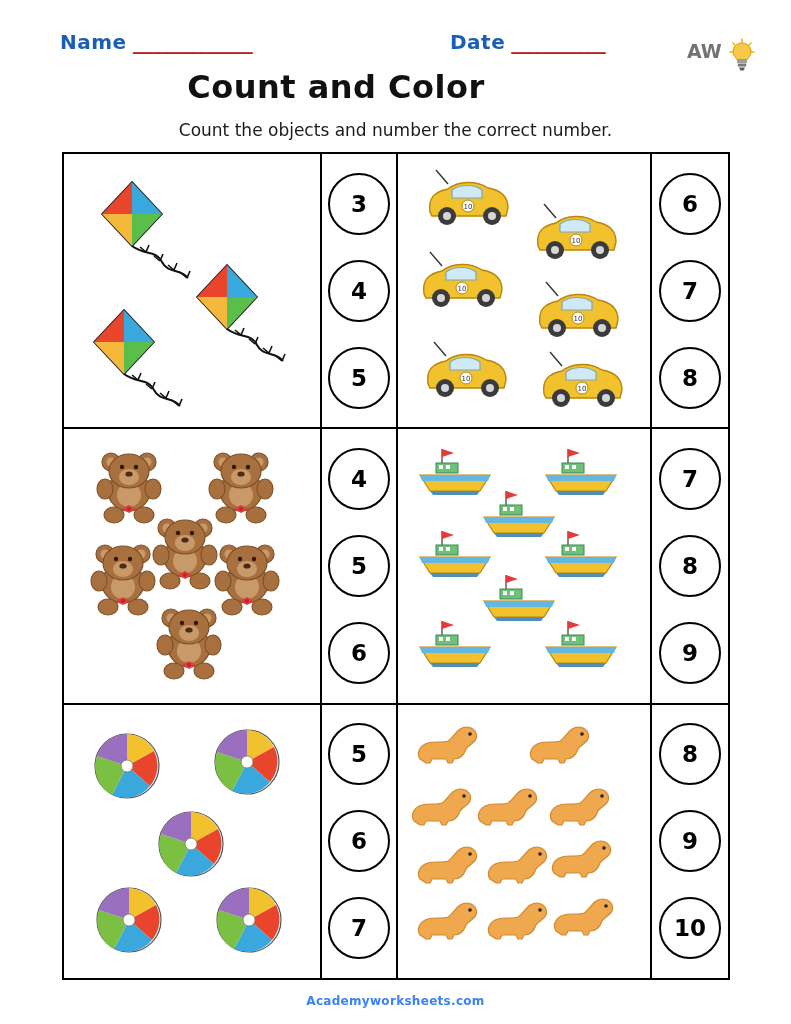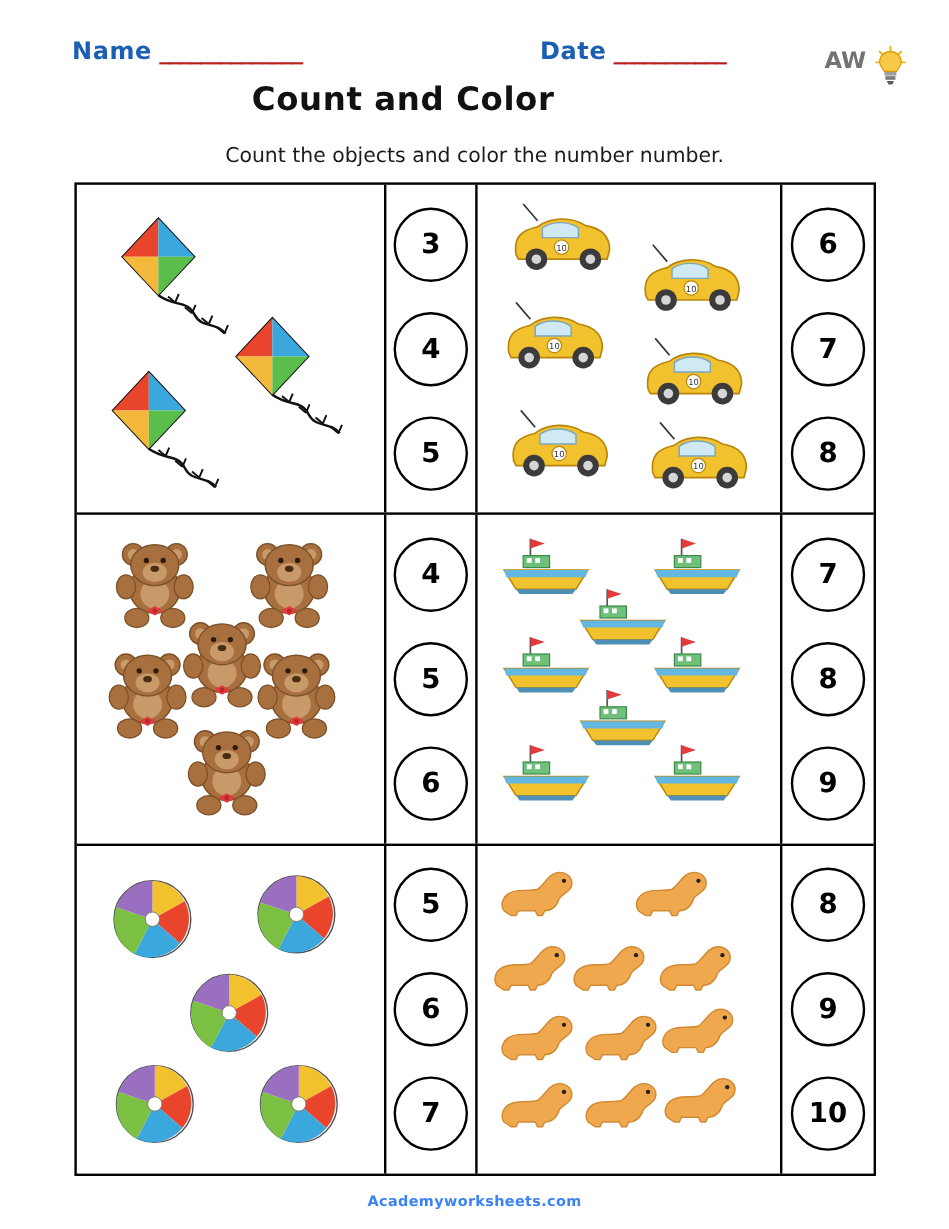--- a/index.html
+++ b/index.html
@@ -90,21 +90,21 @@
 
   
   .title {
     position: absolute;
     top: 68px;
     left: 0;
     width: 672px;
     text-align: center;
     font-family: "DejaVu Sans", sans-serif;
     font-weight: bold;
-    font-size: 27px;
+    font-size: 32px;
     color: #111111;
     letter-spacing: 0.5px;
   }
   .subtitle {
     position: absolute;
     top: 120px;
     left: 0;
     width: 791px;
     text-align: center;
     font-family: "DejaVu Sans", sans-serif;
@@ -214,21 +214,21 @@
         </g>
         <path d="M13 5 C7.5 5 4 9 4 13.5 C4 17 6.5 19 7.8 21.5 L18.2 21.5 C19.5 19 22 17 22 13.5 C22 9 18.5 5 13 5 Z" fill="#f7c948" stroke="#d79b00" stroke-width="1"></path>
         <rect x="8" y="22" width="10" height="3" fill="#9e9e9e"></rect>
         <rect x="8.8" y="25.5" width="8.4" height="3" fill="#7a7a7a"></rect>
         <path d="M10 29.5 L16 29.5 L14.6 32.5 L11.4 32.5 Z" fill="#5c5c5c"></path>
       </svg>
     </div>
   </div>
 
   <div class="title">Count and Color</div>
-  <div class="subtitle">Count the objects and color the number number.</div>
+  <div class="subtitle">Count the objects and number the correct number.</div>
 
   <div class="grid">
 
     <div class="grid-row">
 
       <div class="cell-objects">
 
         <svg class="sprite" style="left:30px; top:22px;" width="150" height="110" viewBox="0 0 150 110">
           <g transform="translate(8,6)">
             <polygon points="30,0 0,32 30,64 60,32" fill="none" stroke="#111" stroke-width="1.6"></polygon>

